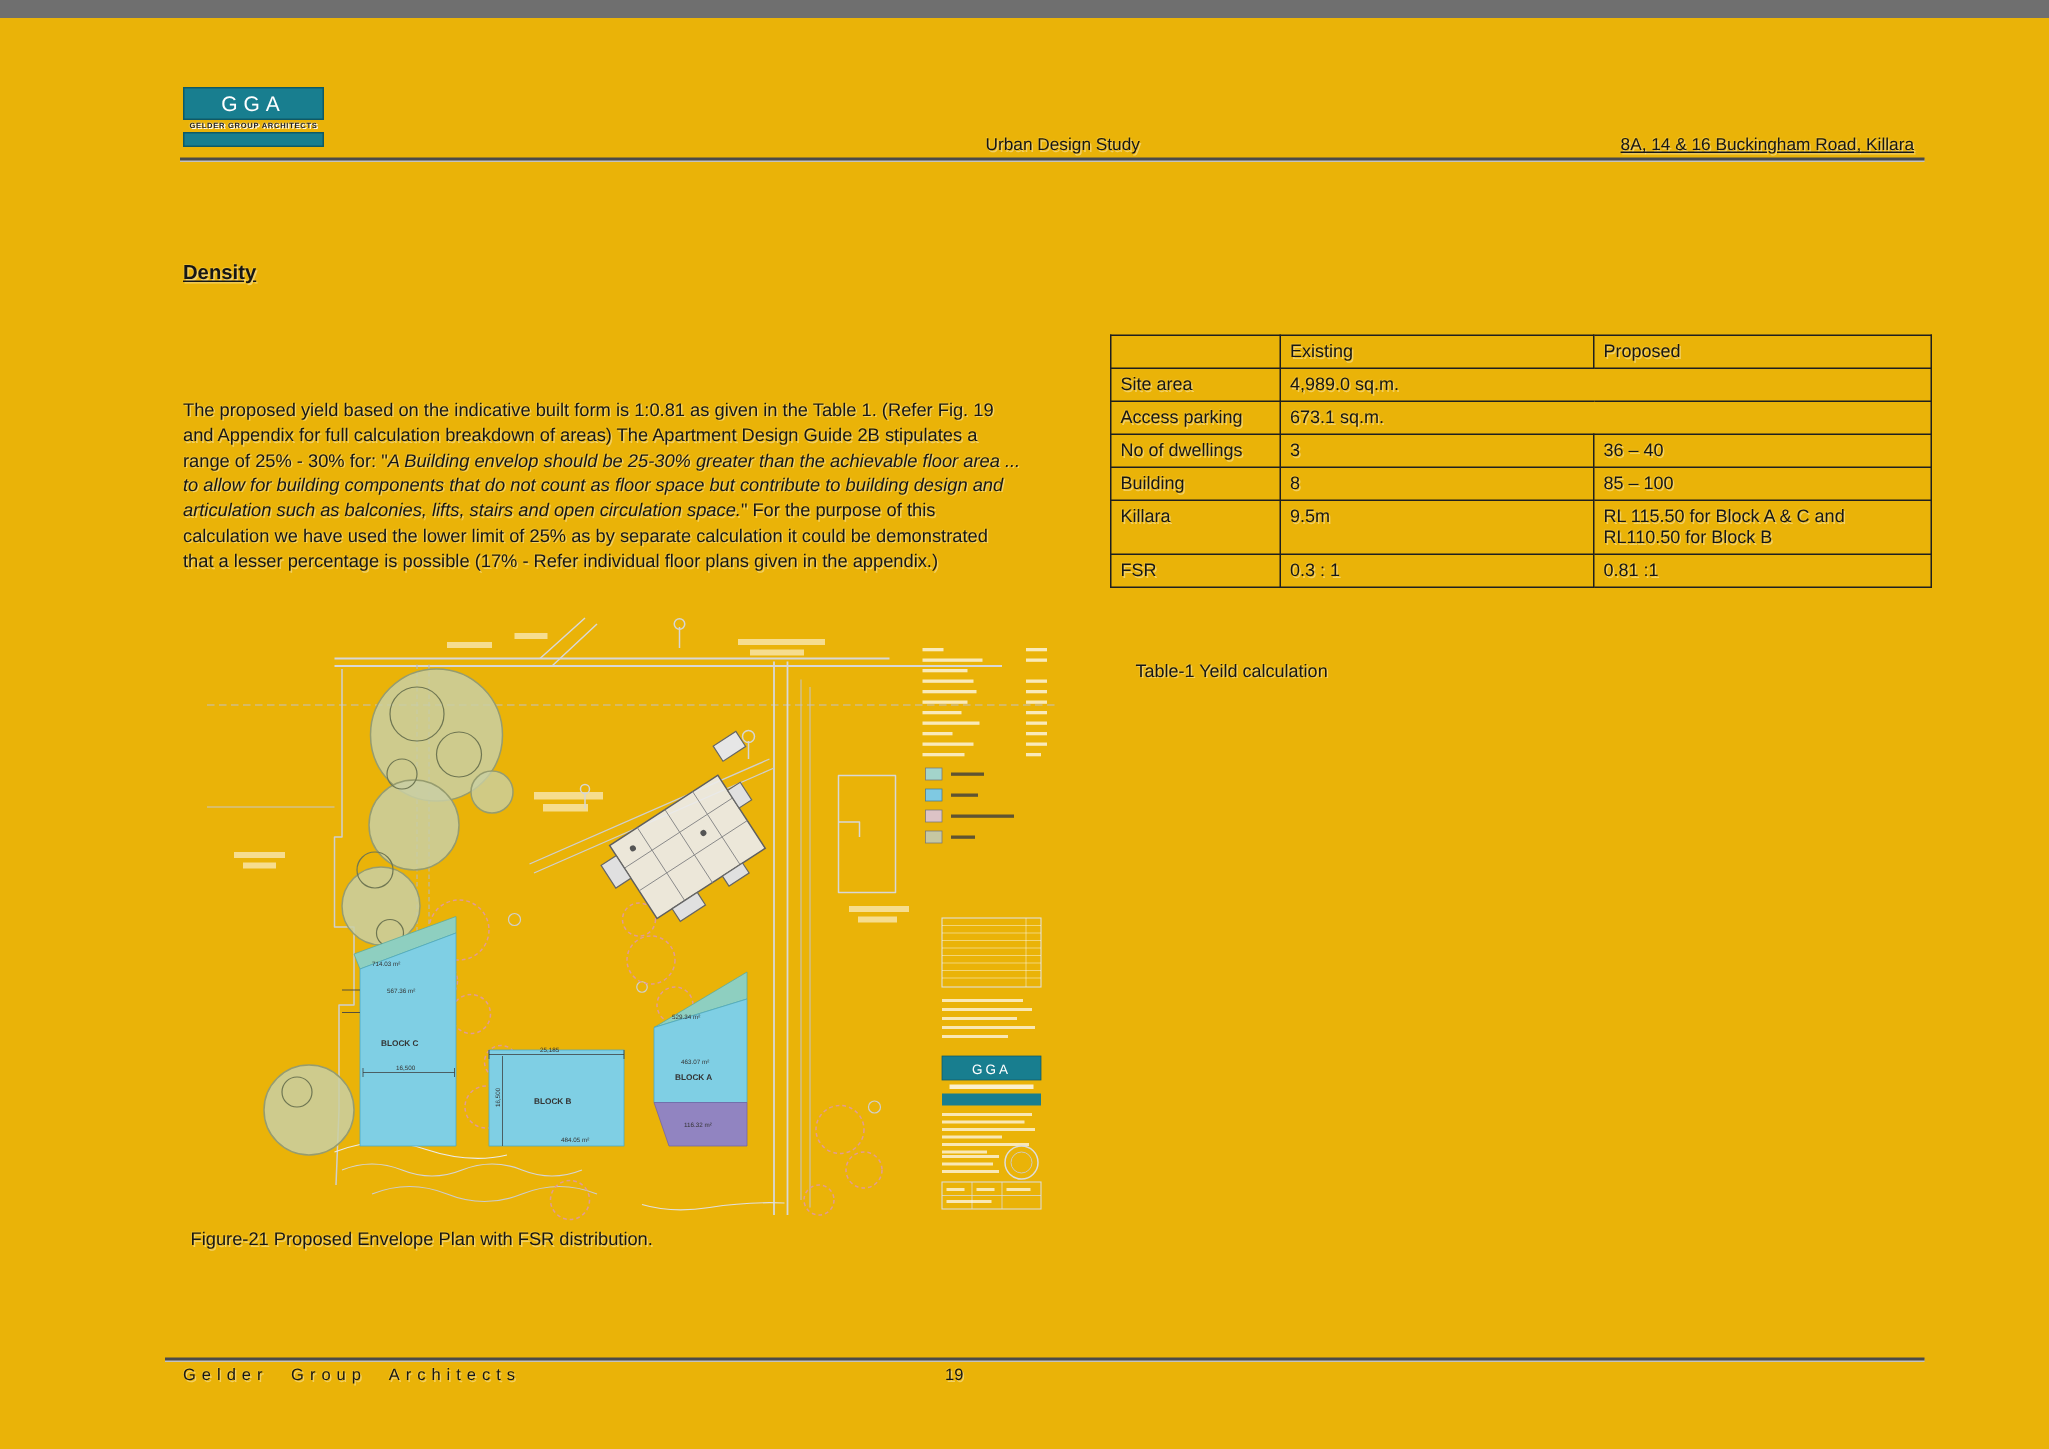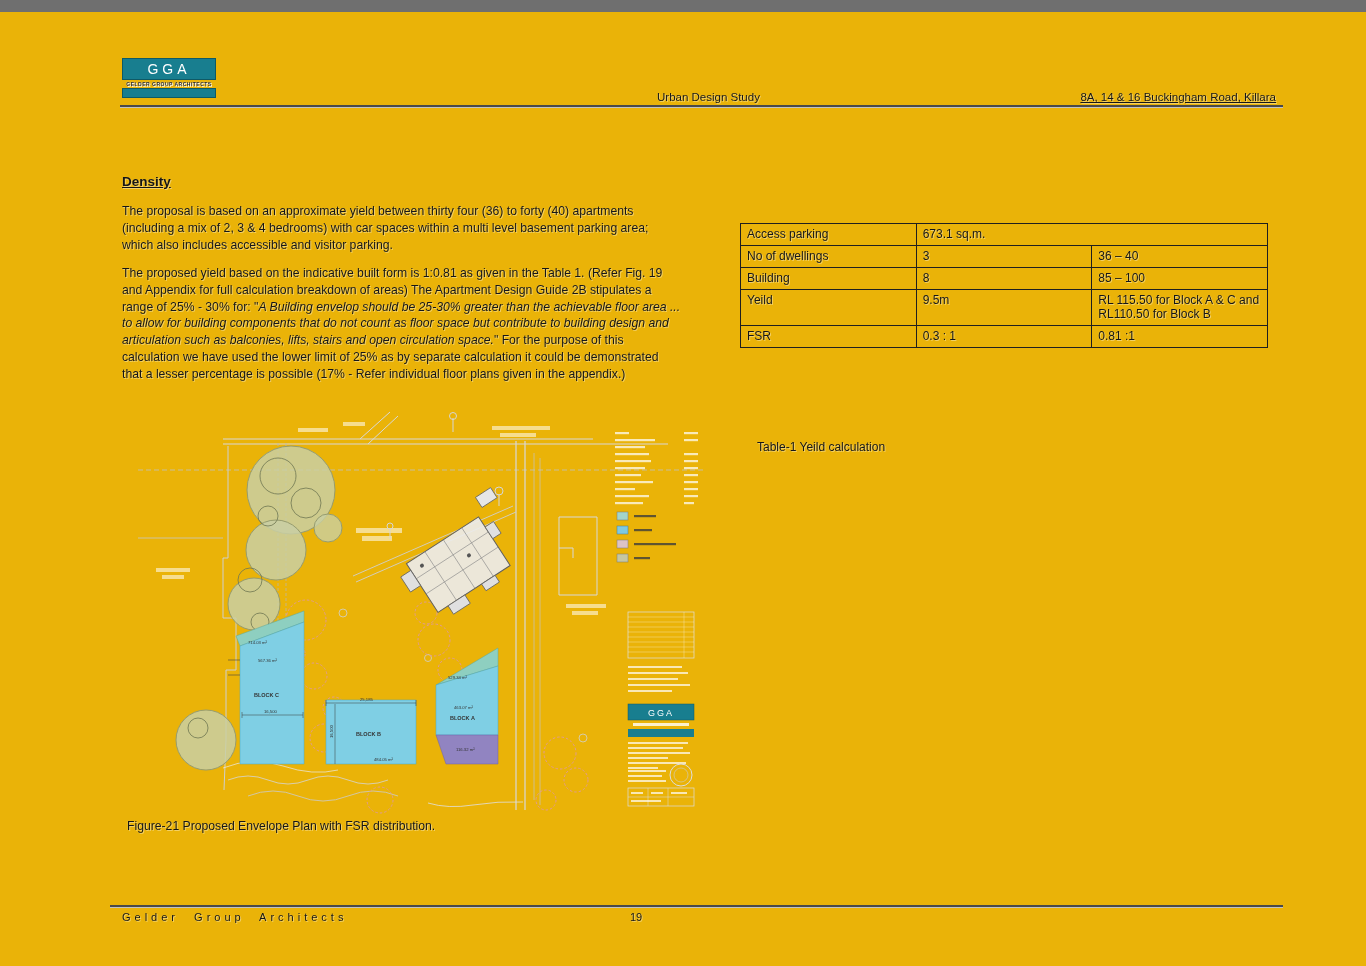--- a/index.html
+++ b/index.html
@@ -49,41 +49,49 @@
       <span>GGA</span>
     </div>
     <div class="logo-sub">GELDER GROUP ARCHITECTS</div>
     <div class="logo-band bottom"></div>
   </div>
   <div class="hdr-title emb">Urban Design Study</div>
   <div class="hdr-addr emb">8A, 14 &amp; 16 Buckingham Road, Killara</div>
   <div class="rule hdr-rule"></div>
 
   <div class="heading emb">Density</div>
-  <p class="para p1 emb">The proposal is based on an approximate yield between thirty four (36) to forty (40) apartments (including a mix of 2, 3 &amp; 4 bedrooms) with car spaces within a multi level basement parking area; which also includes accessible and visitor parking.</p>
   <p class="para p2 emb"><span>The proposed yield based on the indicative built form is 1:0.81 as given in the Table 1. (Refer Fig. 19 and Appendix for full calculation breakdown of areas) The Apartment Design Guide 2B stipulates a range of 25% - 30% for: "</span><i>A Building envelop should be 25-30% greater than the achievable floor area ... to allow for building components that do not count as floor space but contribute to building design and articulation such as balconies, lifts, stairs and open circulation space.</i><span>" For the purpose of this calculation we have used the lower limit of 25% as by separate calculation it could be demonstrated that a lesser percentage is possible (17% - Refer individual floor plans given in the appendix.)</span></p>
 
   <table class="yield emb">
     <tbody>
+        <tr>
+      <th class="c1"></th>
+      <th class="c2">Existing</th>
+      <th class="c3">Proposed</th>
+    </tr>
+    <tr>
+      <td>Site area</td>
+      <td colspan="2">4,989.0 sq.m.</td>
+    </tr>
     <tr>
       <td>Access parking</td>
       <td colspan="2">673.1 sq.m.</td>
     </tr>
     <tr>
       <td>No of dwellings</td>
       <td>3</td>
       <td>36 – 40</td>
     </tr>
     <tr>
       <td>Building</td>
       <td>8</td>
       <td>85 – 100</td>
     </tr>
     <tr>
-      <td>Yeild</td>
+      <td>Killara</td>
       <td>9.5m</td>
       <td>RL 115.50 for Block A &amp; C and RL110.50 for Block B</td>
     </tr>
     <tr>
       <td>FSR</td>
       <td>0.3 : 1</td>
       <td>0.81 :1</td>
     </tr>
   </tbody>
     </table>

